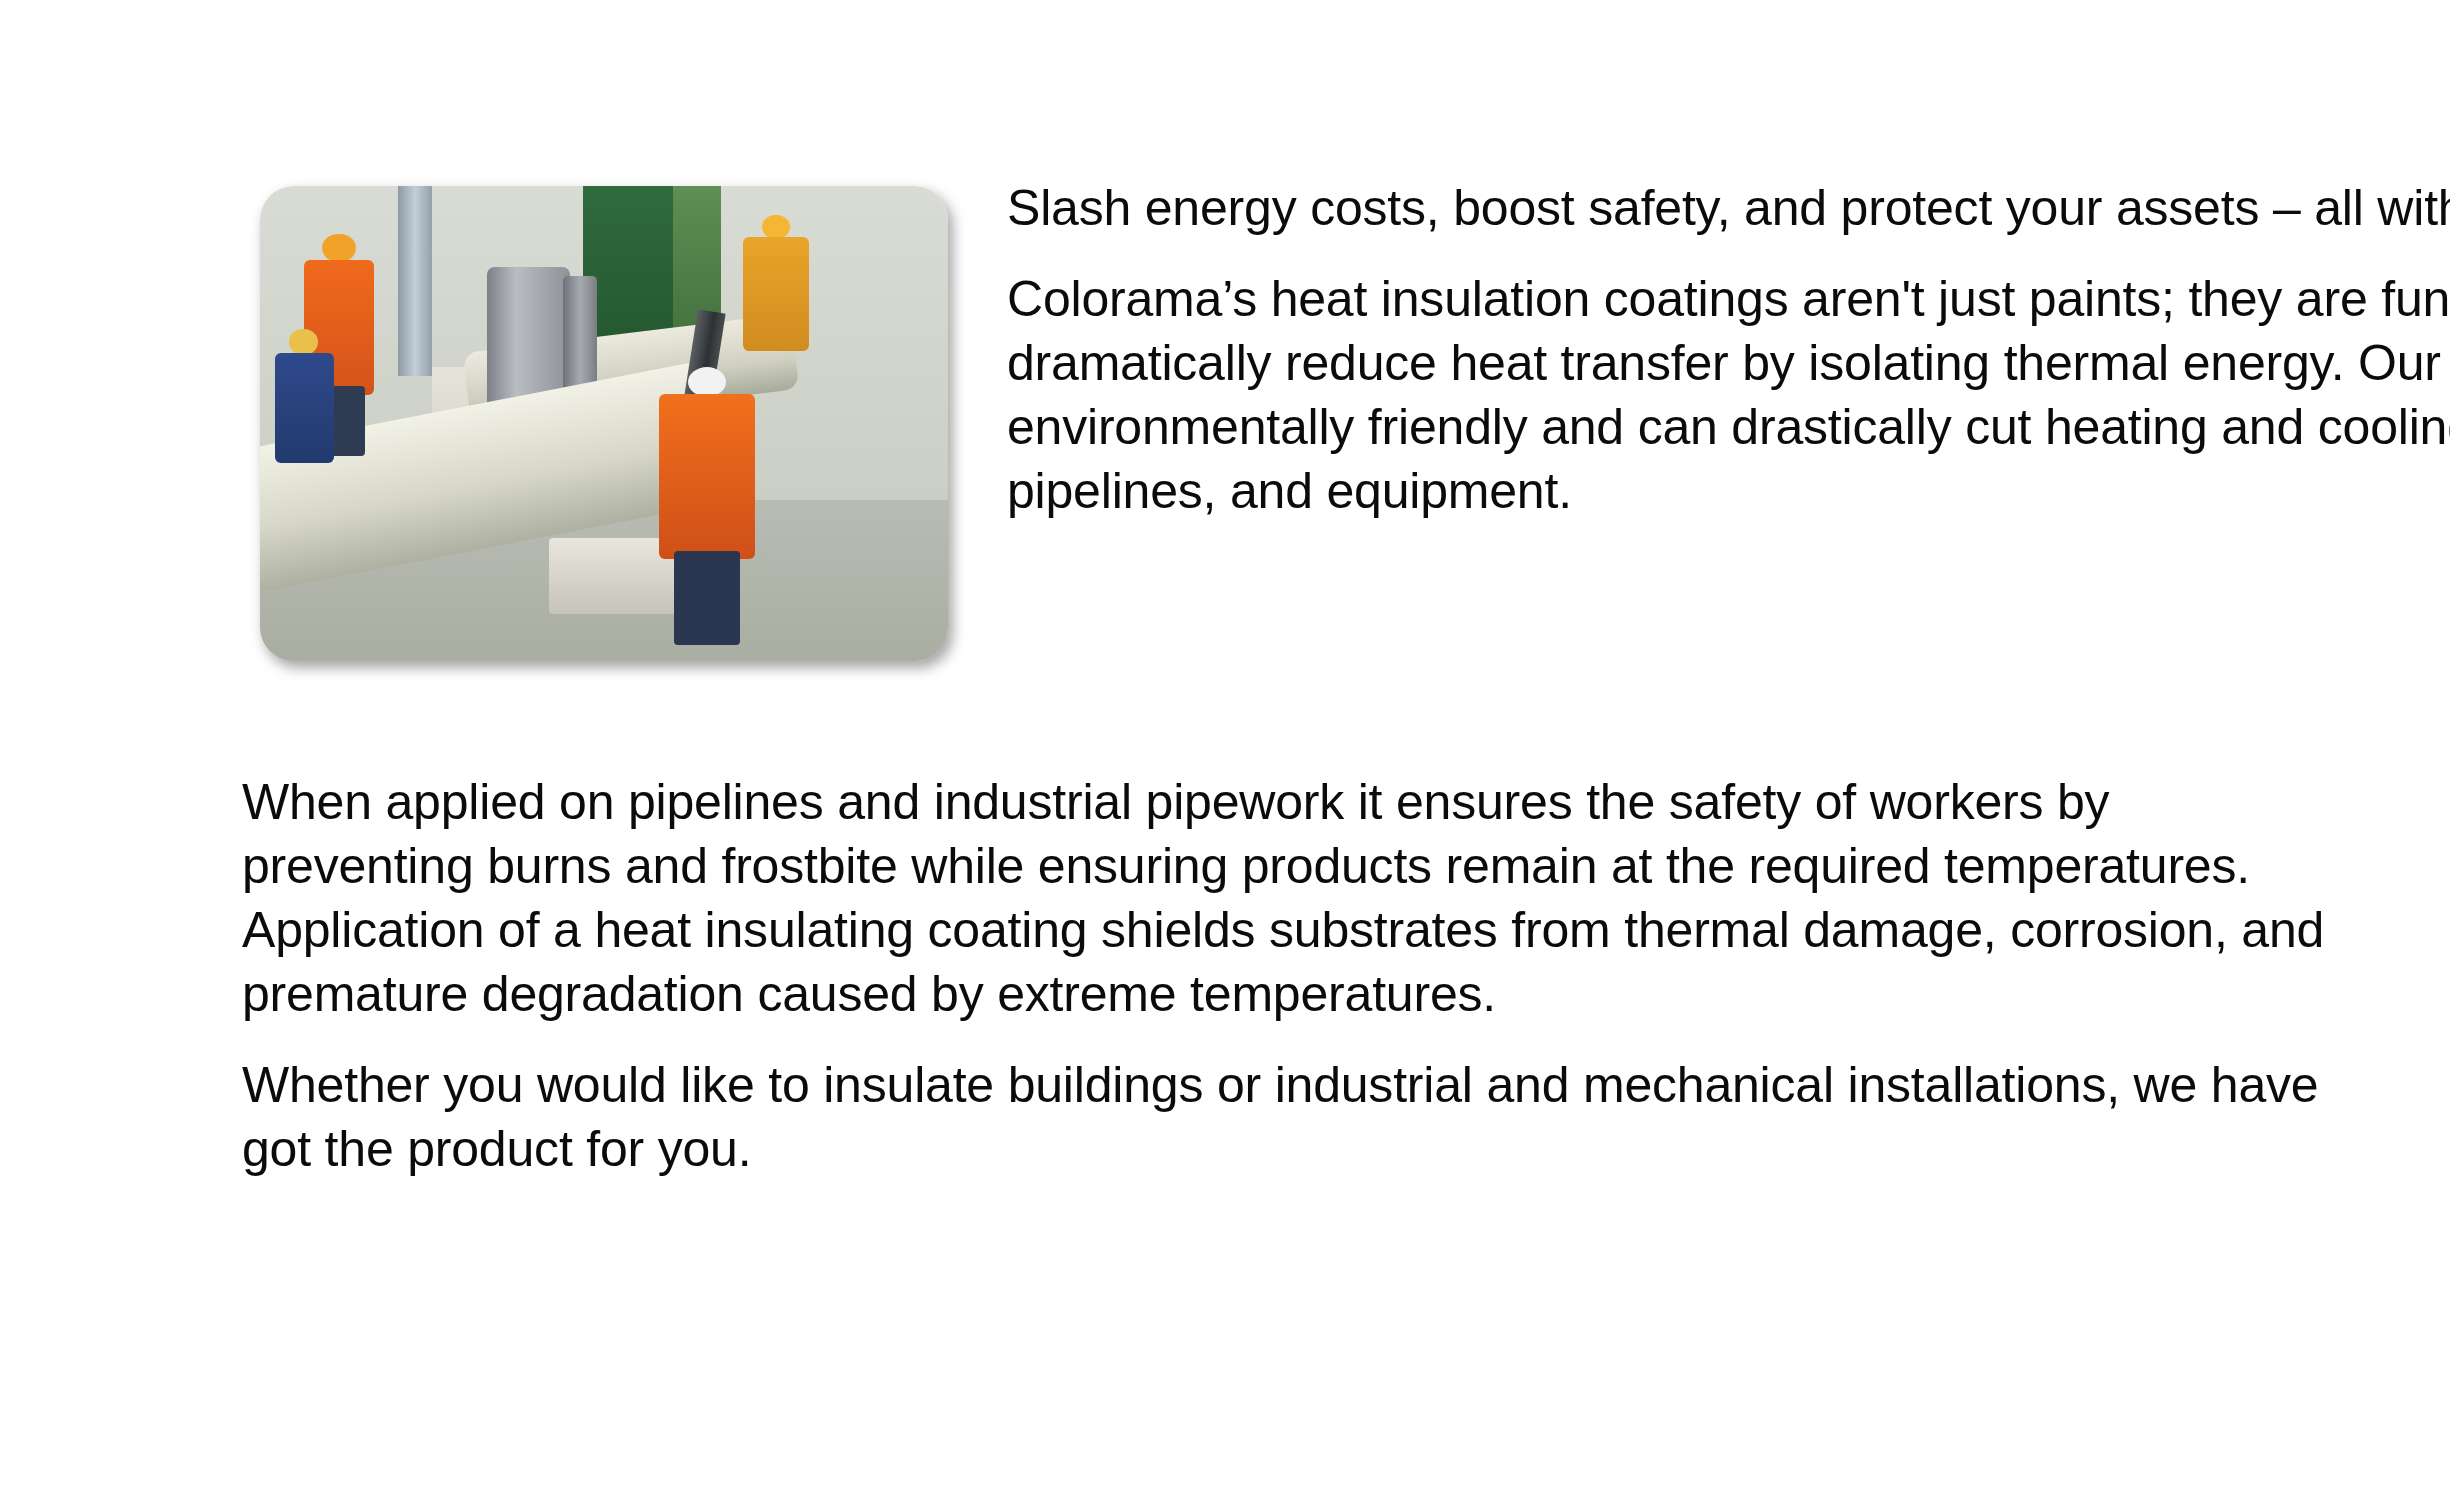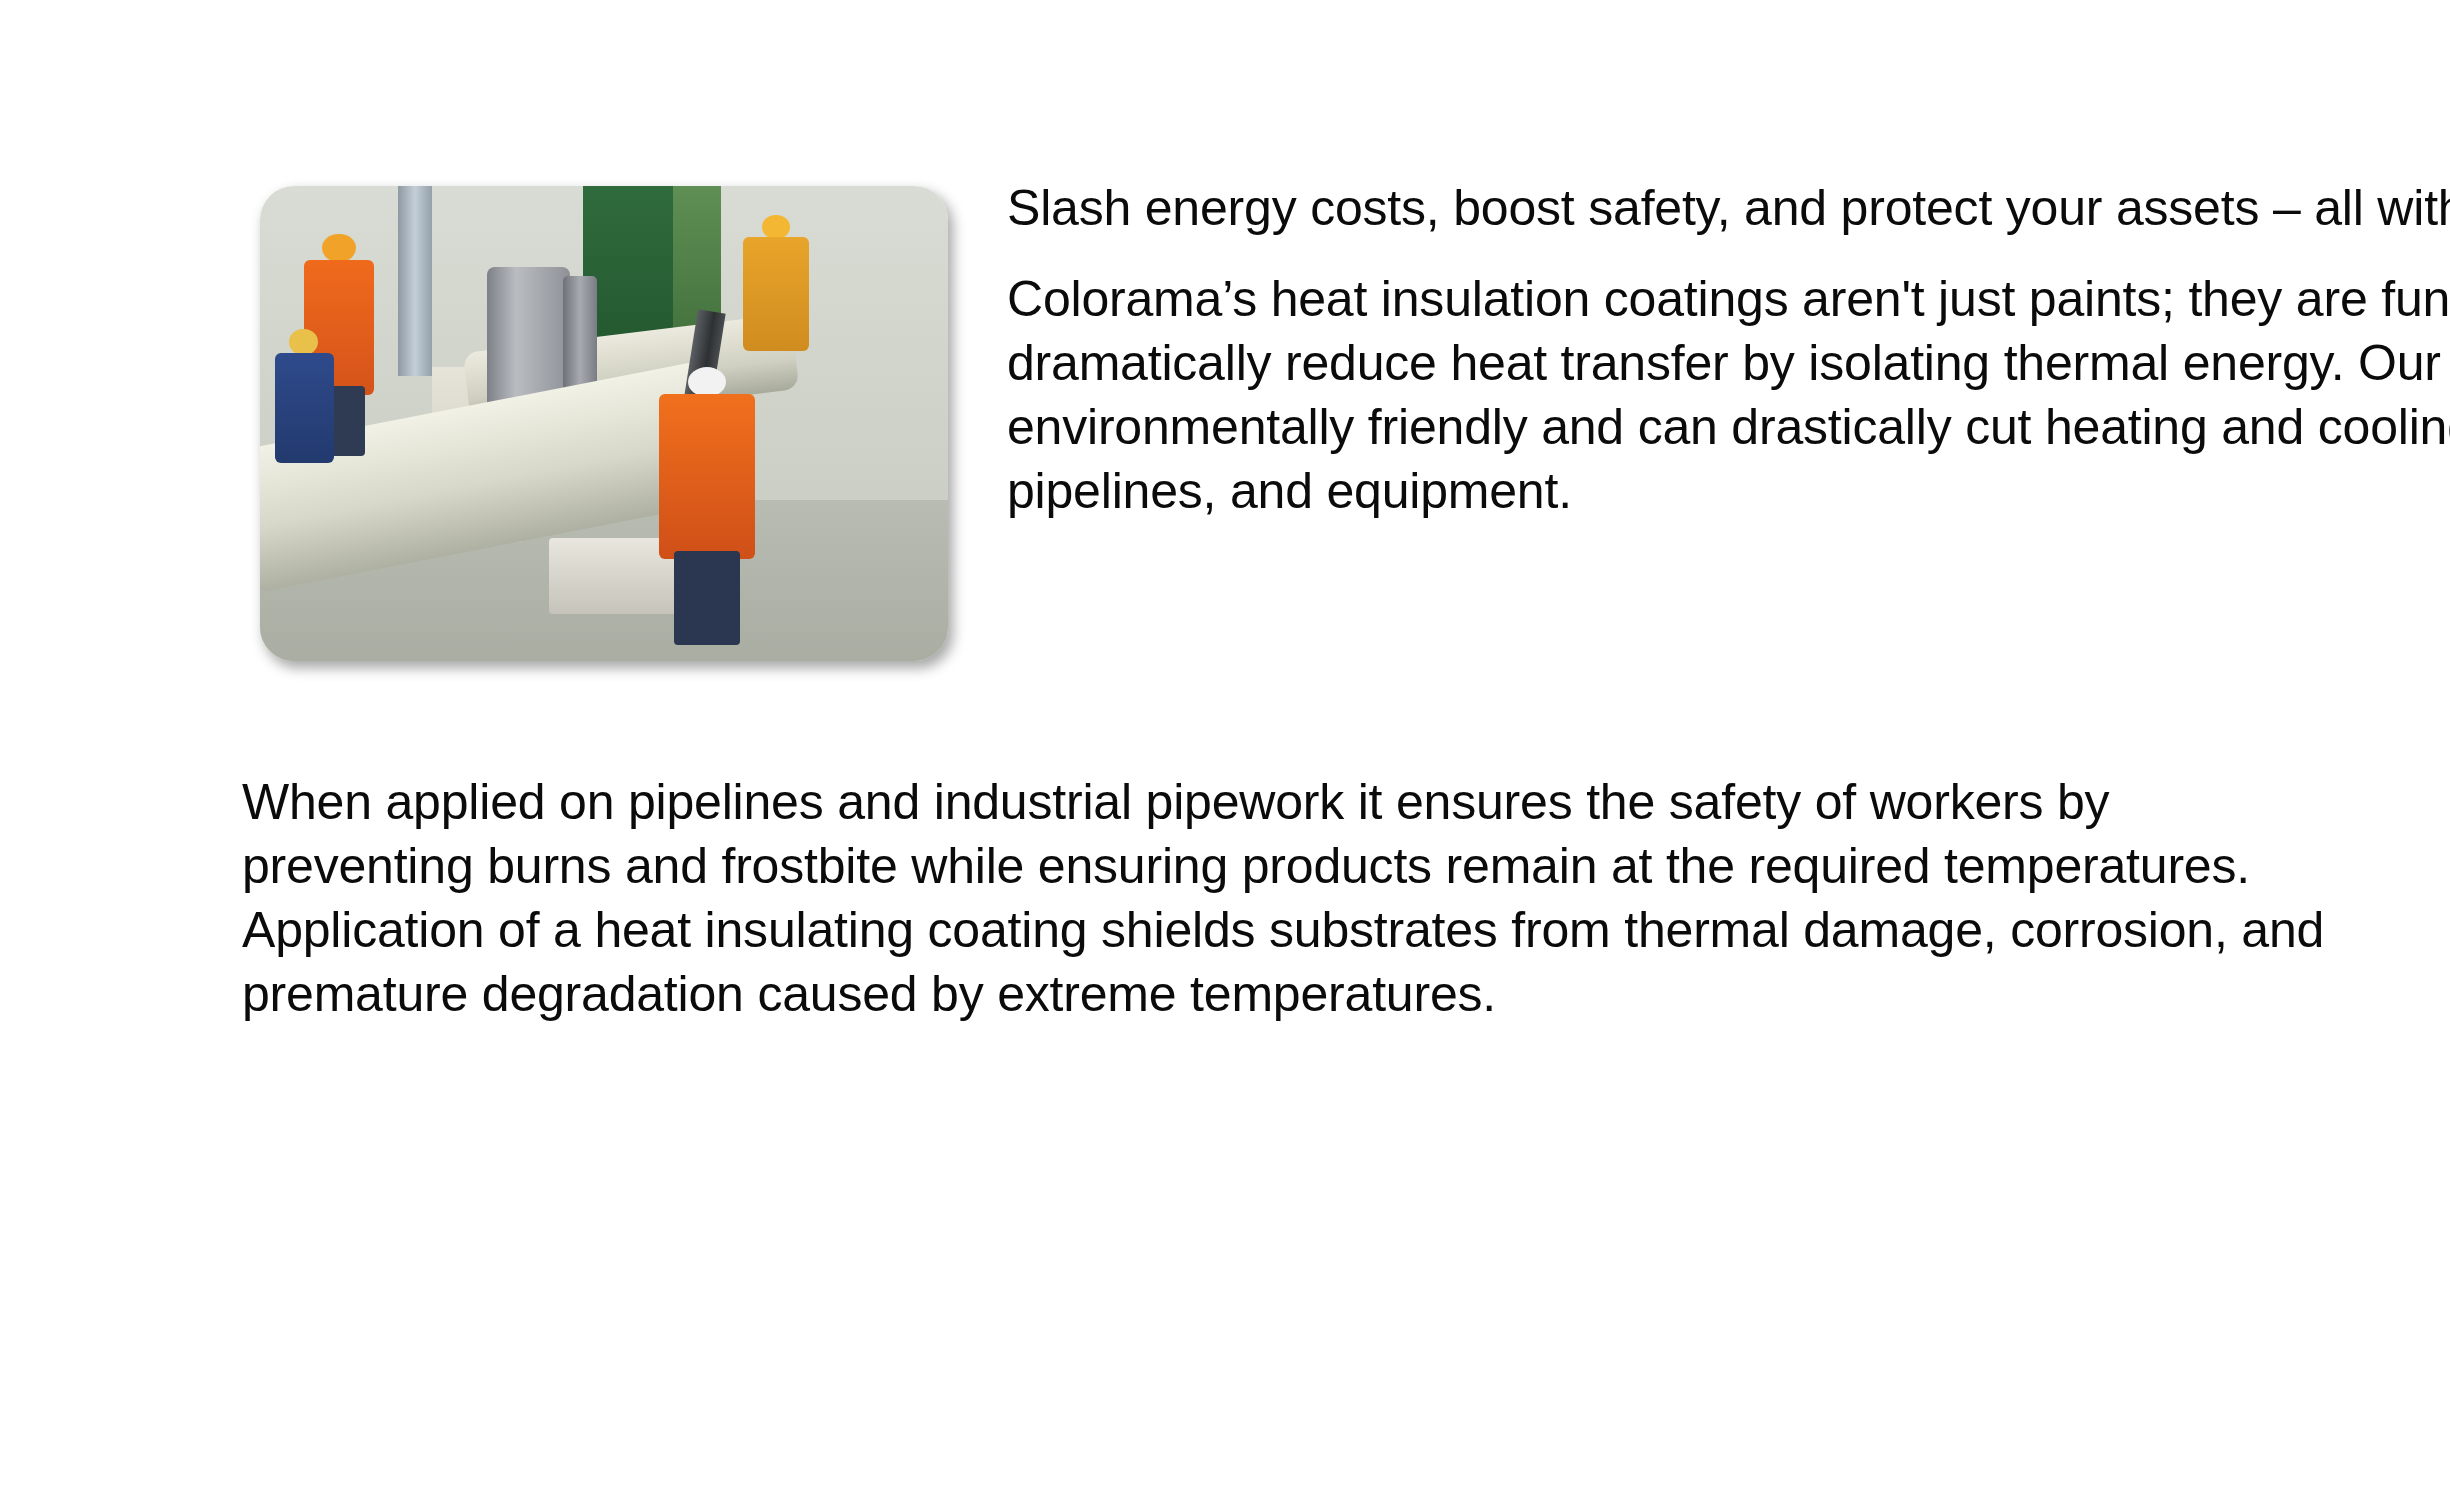--- a/index.html
+++ b/index.html
@@ -178,16 +178,17 @@
     </div>
   </div>
 
   <div class="textblock" id="block-top">
     <p><b>Slash energy costs, boost safety, and protect your assets</b><span> – all with </span></p>
     <p><span>Colorama’s heat insulation coatings aren't just paints; they are </span><b>functional technologies</b><span> designed to dramatically reduce heat transfer by isolating thermal energy.  Our heat insulation coatings are environmentally friendly and can drastically </span><b>cut heating and cooling costs</b><span> for buildings, vehicles, pipelines, and equipment.</span></p>
   </div>
 
   <div class="textblock" id="block-bottom">
     <p><span>When applied on pipelines and industrial pipework it ensures the </span><b>safety</b><span> of workers by </span><b>preventing burns and frostbite</b><span> while ensuring products remain at the required temperatures.  Application of a heat insulating coating shields substrates from </span><b>thermal damage, corrosion, and premature degradation</b><span> caused by extreme temperatures.</span></p>
+    <p><span>Whether you would like to insulate buildings or industrial and mechanical installations, we have got the product for you.</span></p>
   </div>
 
 </div>
 
 
 </body></html>

